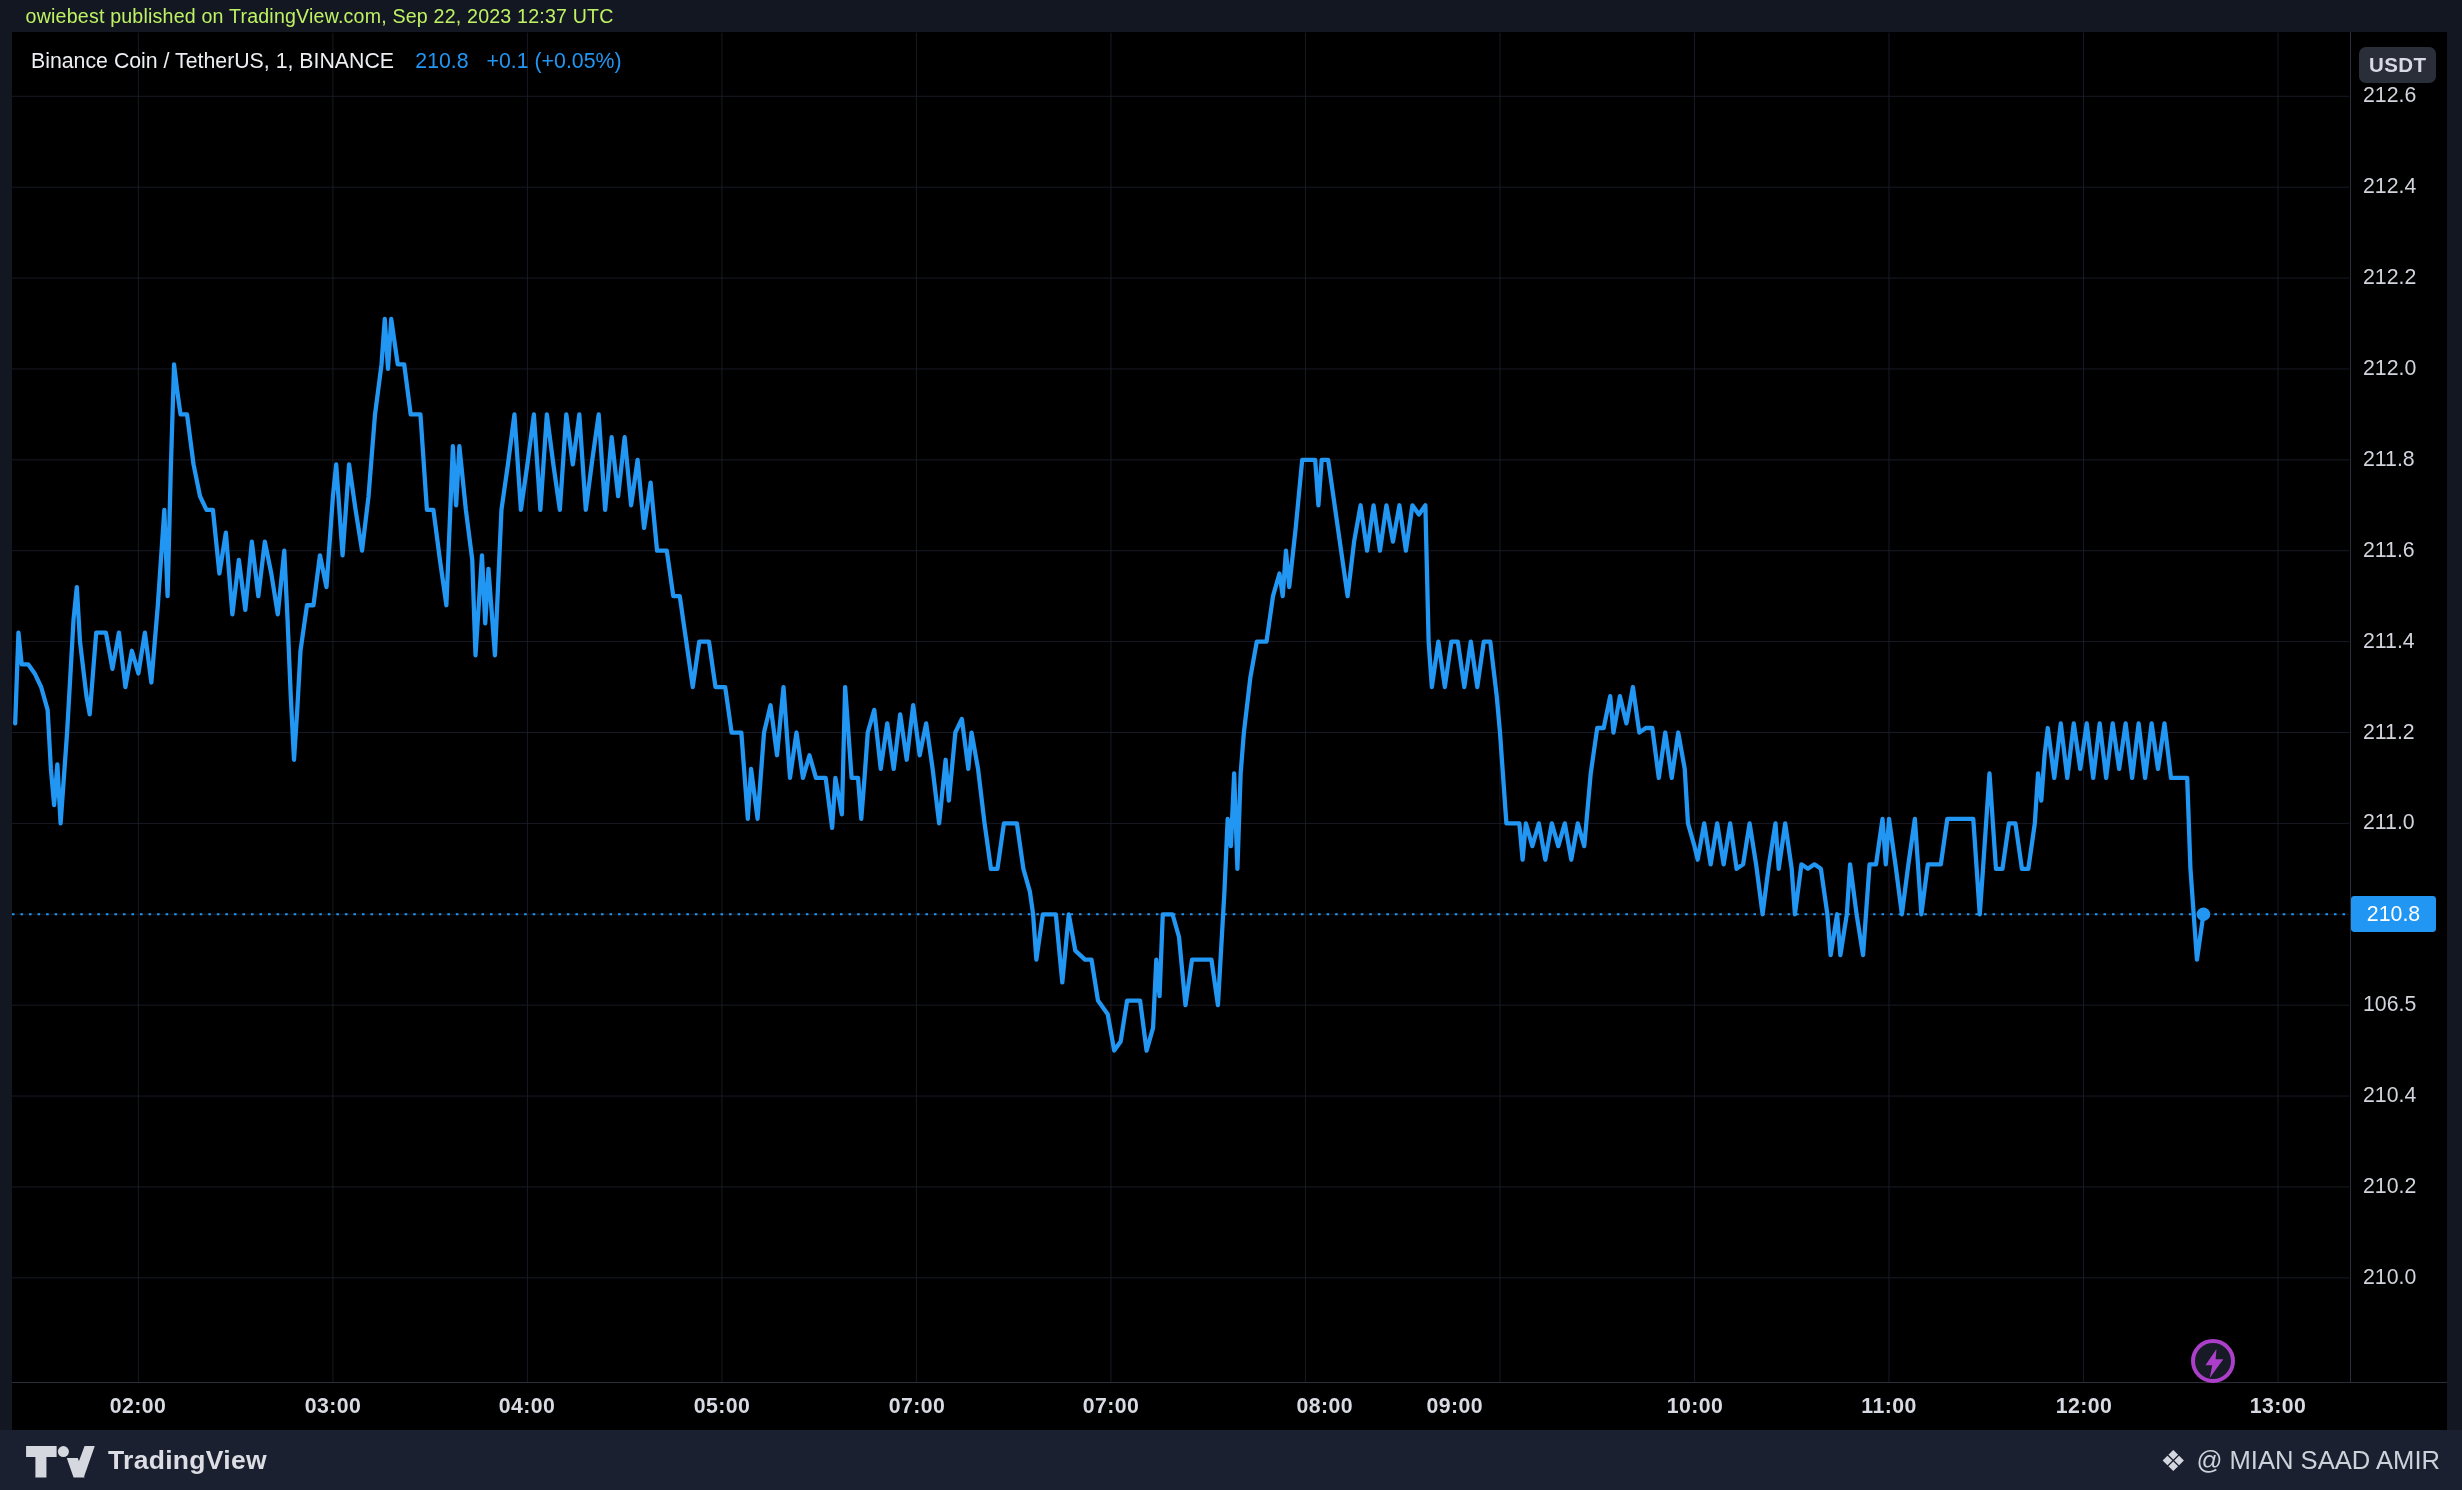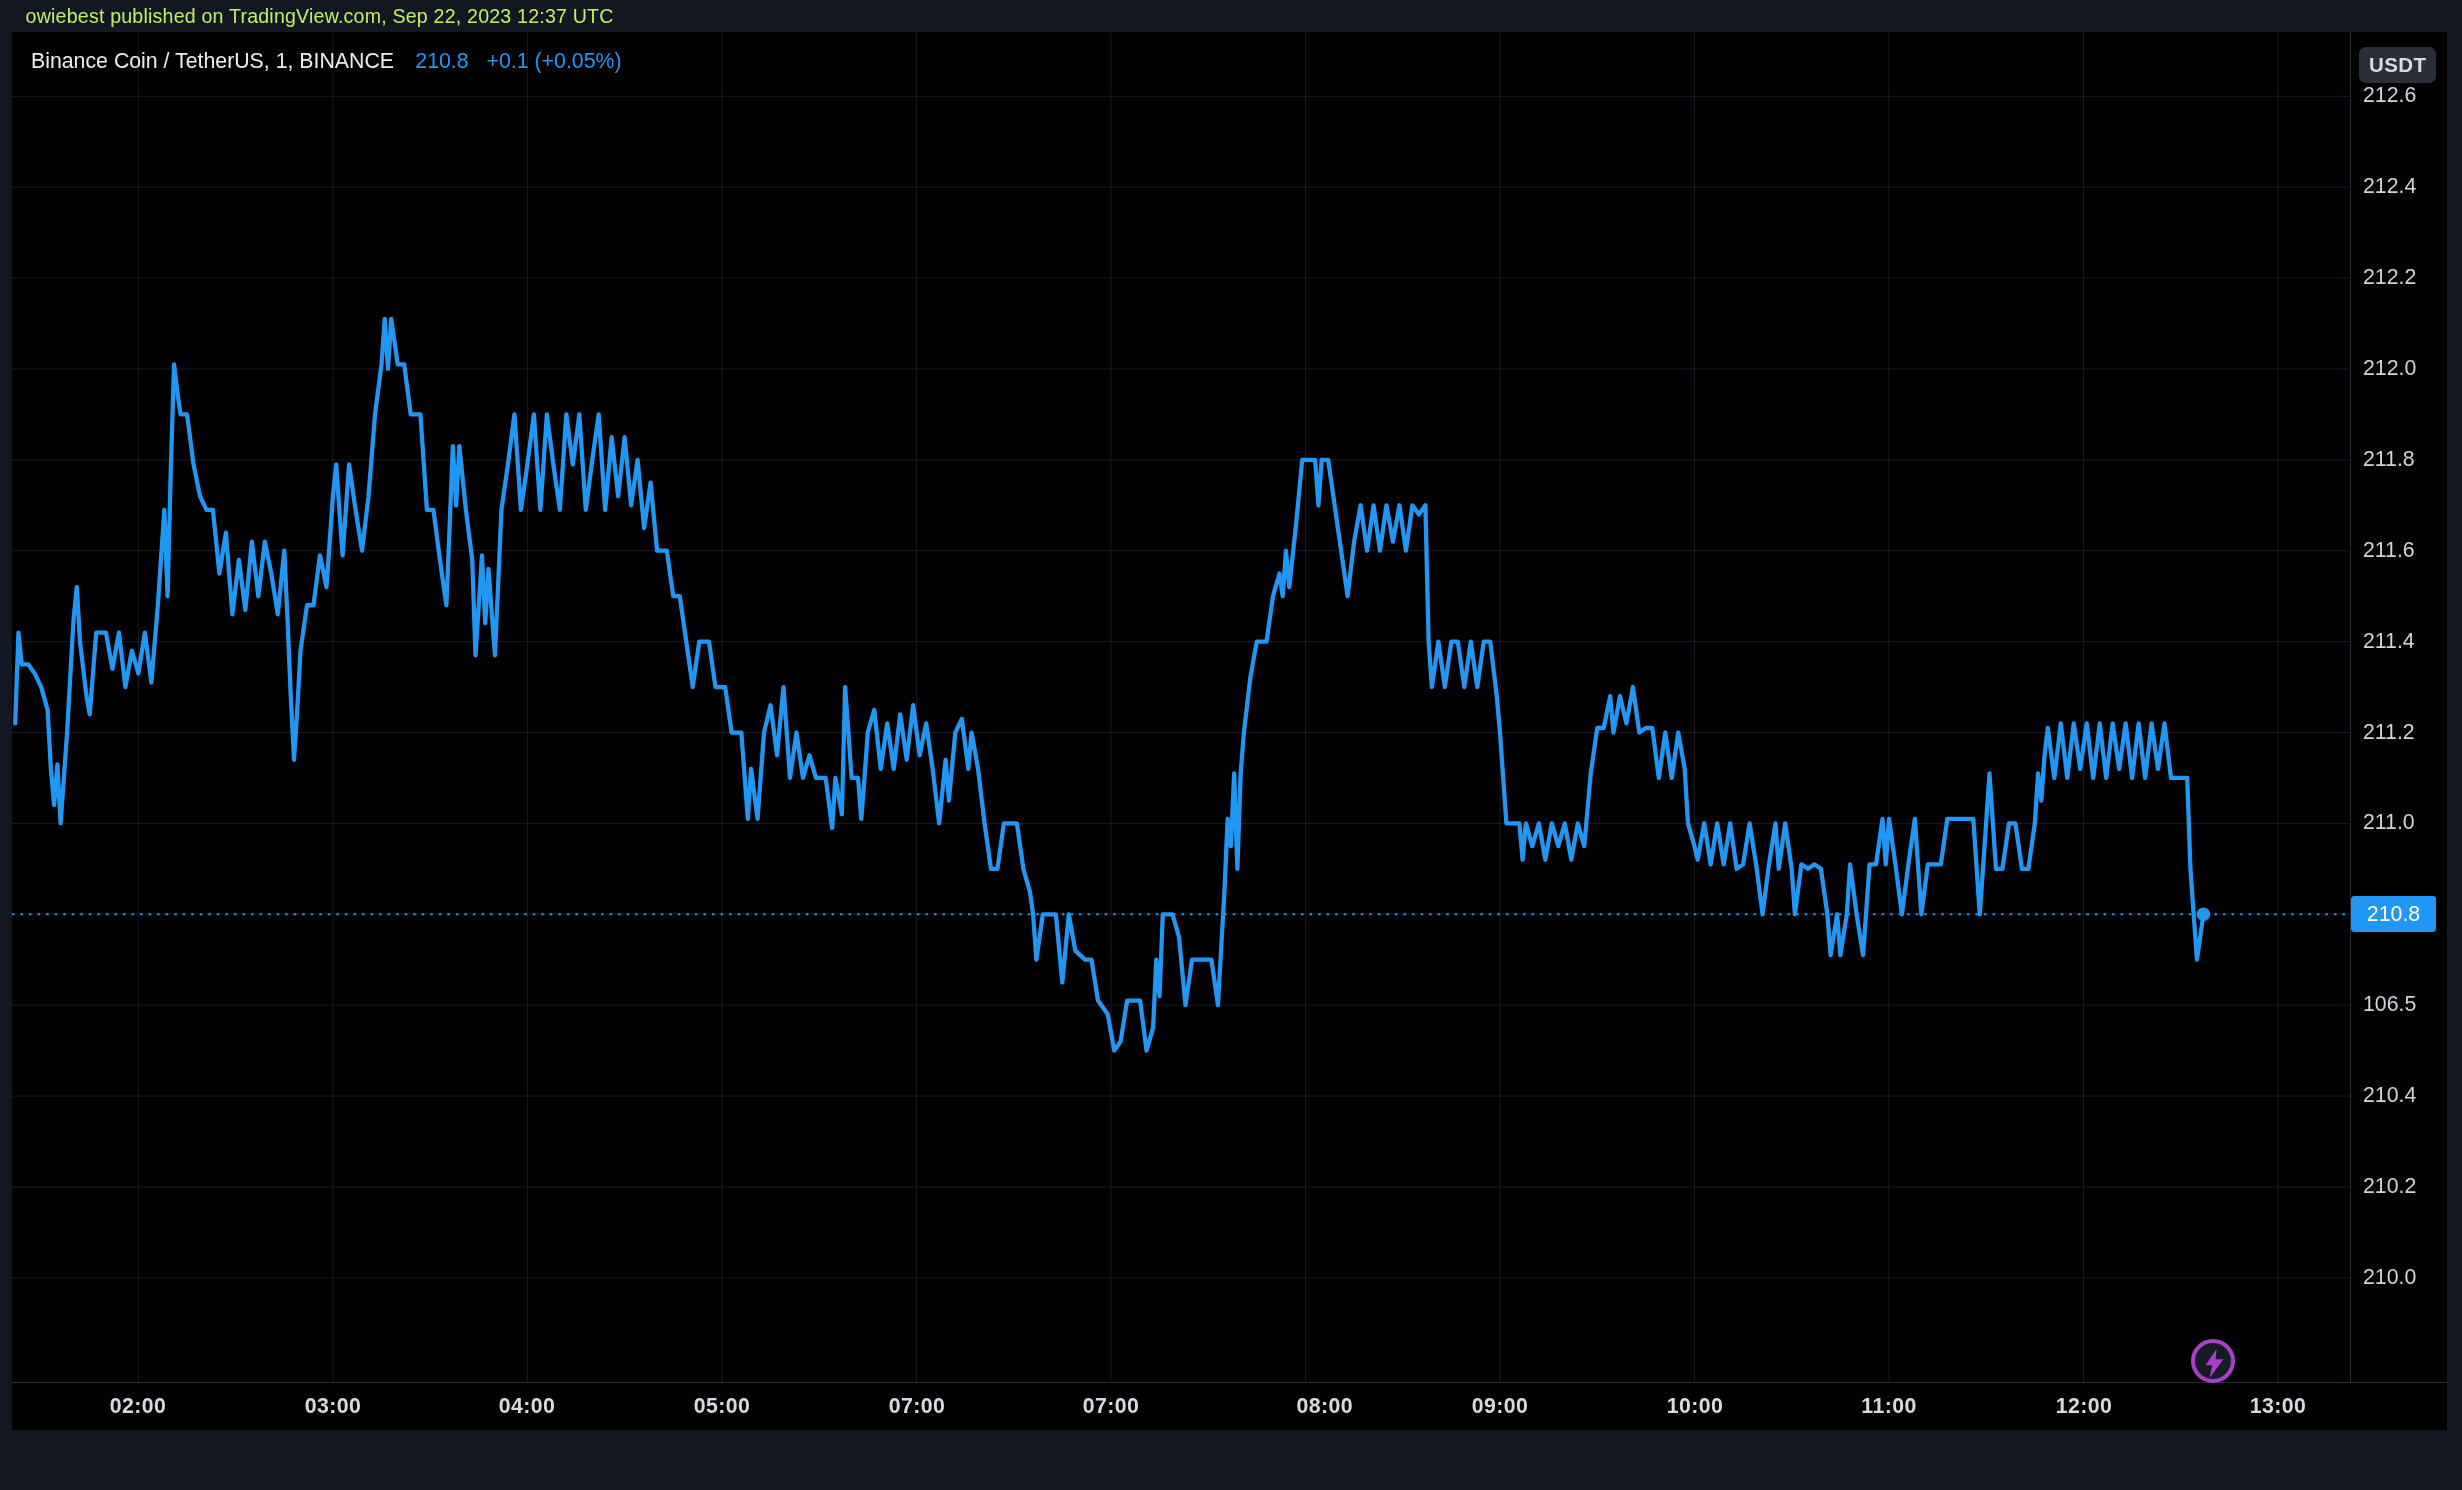--- a/index.html
+++ b/index.html
@@ -120,30 +120,44 @@
       <div class="ylab" style="top: 1265px;">210.0</div>
     </div>
   <div id="x-axis">
       <div class="xlab" style="left: 138px;">02:00</div>
       <div class="xlab" style="left: 333px;">03:00</div>
       <div class="xlab" style="left: 527px;">04:00</div>
       <div class="xlab" style="left: 722px;">05:00</div>
       <div class="xlab" style="left: 917px;">07:00</div>
       <div class="xlab" style="left: 1111px; text-align: center;">07:00</div>
       <div class="xlab" style="left: 1306px; text-align: right;">08:00</div>
-      <div class="xlab" style="left: 1500px;">09:00</div>
+      <div class="xlab" style="left: 1436px; text-align: right;">09:00</div>
       <div class="xlab" style="left: 1695px;">10:00</div>
       <div class="xlab" style="left: 1889px;">11:00</div>
       <div class="xlab" style="left: 2084px;">12:00</div>
       <div class="xlab" style="left: 2278px;">13:00</div>
     </div>
 
   <div id="price-tag" style="top: 896px;">210.8</div>
 
   <div id="bolt-badge" style="left: 2191px; top: 1339px;">
     <svg width="25.6" height="31" viewBox="0 0 30 36">
       <path d="M17 1 L4 20 L12 20 L9 35 L25 13 L16 13 Z" fill="#ab3fc9"></path>
     </svg>
   </div>
 
+  <div id="footer">
+    <div id="tv-brand">
+      <svg width="72" height="39" viewBox="0 0 84 46">
+        <path d="M2 6 h36 v13 h-12 v24 h-13 v-24 h-11 z" fill="#d5d8df"></path>
+        <circle cx="46" cy="12.5" r="6.5" fill="#d5d8df"></circle>
+        <path d="M50 20 h13 l8 23 h-13 z M62 30 l9 -24 h12 l-13 37" fill="#d5d8df"></path>
+      </svg>
+      <span class="name">TradingView</span>
+    </div>
+    <div id="attribution">
+      <span class="bdiamond">❖</span>
+      <span>@ MIAN SAAD AMIR</span>
+    </div>
+  </div>
 
 </div>
 
 
 </body></html>

